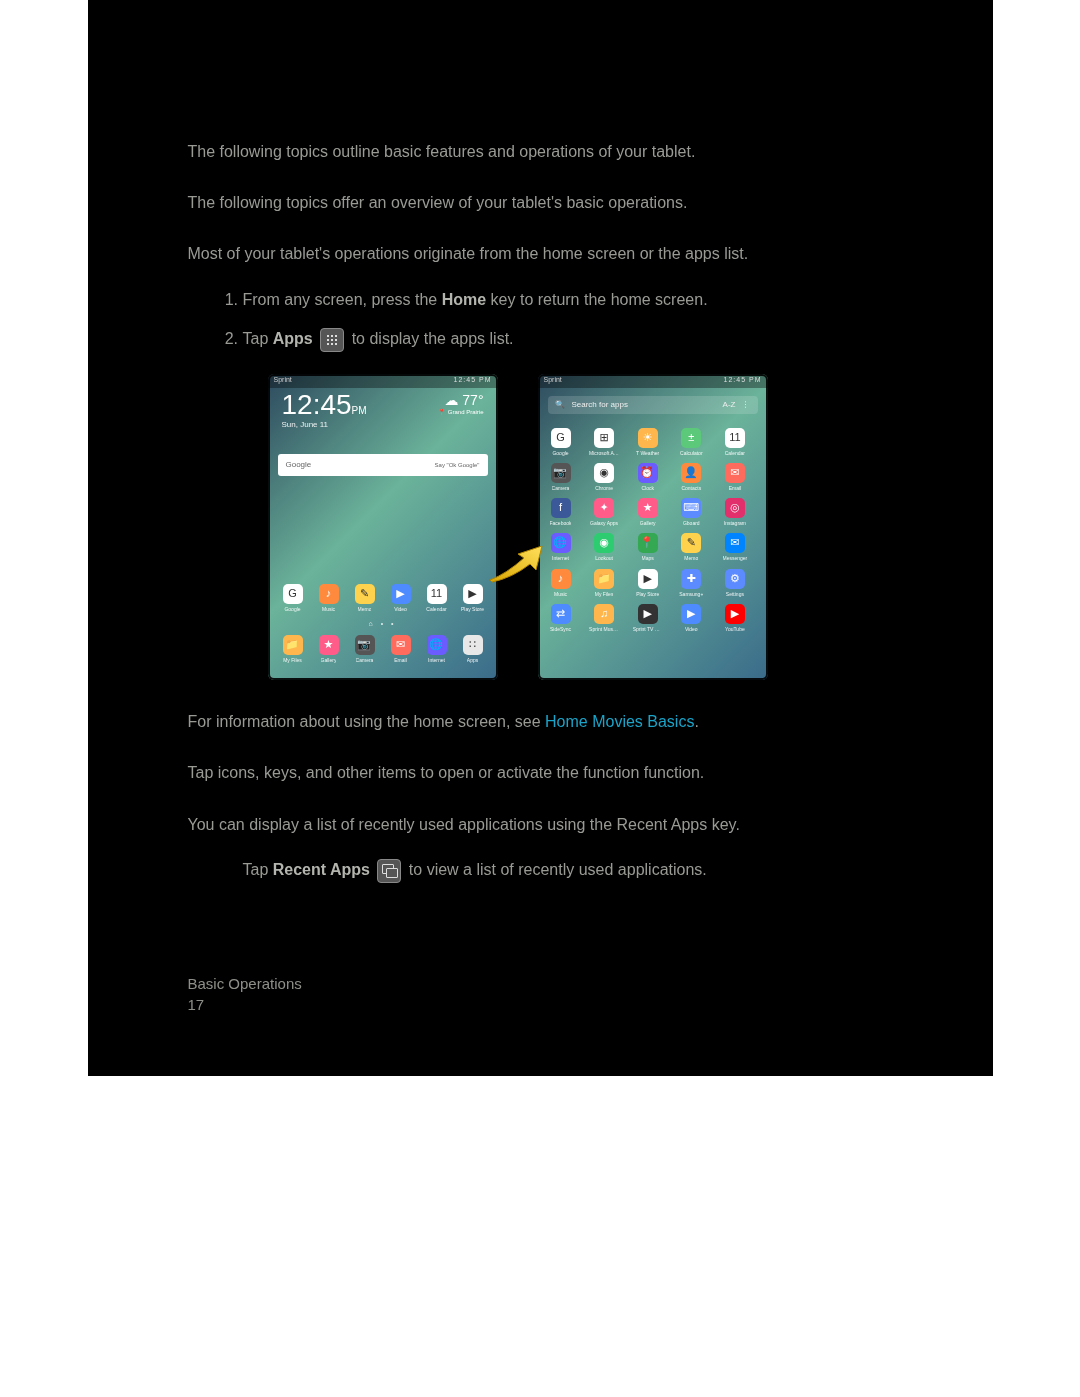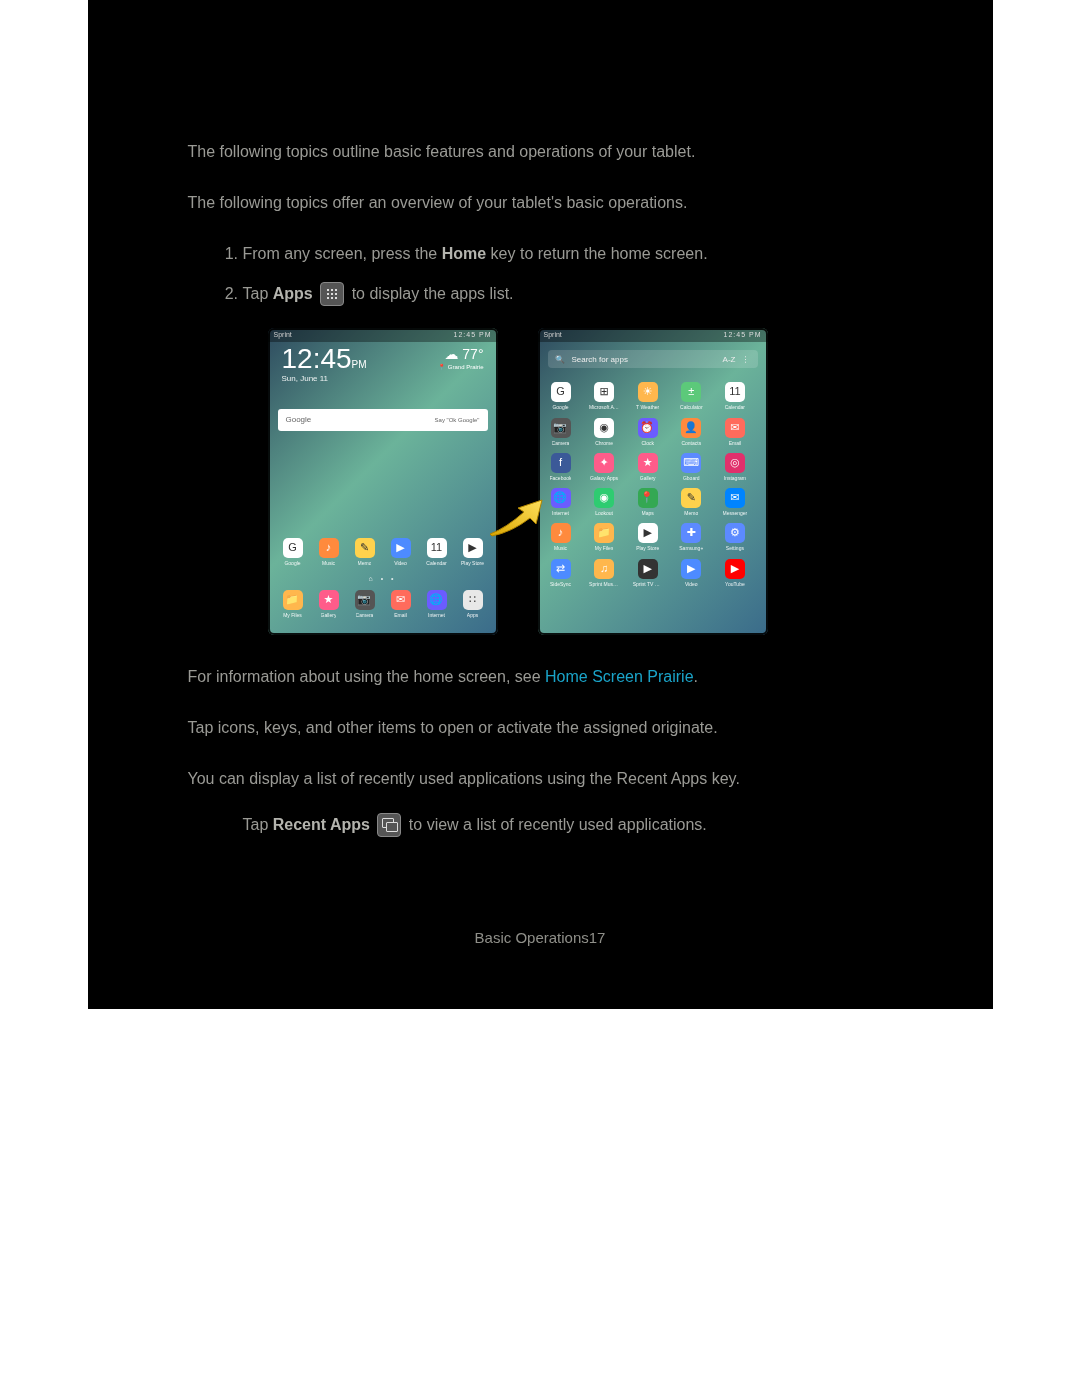--- a/index.html
+++ b/index.html
@@ -88,35 +88,36 @@
     gap:6px;color:#eee;
   }
   .grid{display:grid;grid-template-columns:repeat(5,1fr);gap:6px 4px;
     padding:6px 8px;}
   .arrow{
     position:absolute;left:218px;top:170px;width:60px;height:40px;
     pointer-events:none;
   }
 
   .footer{display:flex;justify-content:center;margin-top:90px;
-    color:#8f8f89;font-size:15px;}
+    color:#8f8f89;font-size:15px;flex-direction:column;}
 </style>
 </head>
 <body>
 
 <div class="page">
   <div class="page-inner">
 
     <p class="para">The following topics outline basic features and operations of your tablet.</p>
 
     <div class="sect">
       <p class="para">The following topics offer an overview of your tablet's basic operations.</p>
     </div>
 
     <div class="sect">
+      <p class="para">Most of your tablet's operations originate from the home screen or the apps list.</p>
 
       <ol class="steps">
         <li>
           <span>From any screen, press the </span><span class="bold">Home</span><span> key to return the home screen.</span>
         </li>
         <li>
           <span>Tap </span><span class="bold">Apps</span>
           <span class="inline-icon icon-apps"></span>
           <span> to display the apps list.</span>
         </li>
@@ -342,26 +343,26 @@
             <linearGradient id="ag" x1="0" y1="1" x2="1" y2="0">
               <stop offset="0" stop-color="#d9a500"></stop>
               <stop offset="1" stop-color="#ffe05c"></stop>
             </linearGradient>
           </defs>
           <path d="M4 36 Q 20 30 38 14 L32 10 L56 2 L50 26 L44 20 Q 26 34 6 38 Z" fill="url(#ag)" stroke="#b08400" stroke-width="1"></path>
         </svg>
       </div>
 
       <p class="para">
-        <span>For information about using the home screen, see </span><span class="link">Home Screen Prairie</span><span>.</span>
+        <span>For information about using the home screen, see </span><span class="link">Home Movies Basics</span><span>.</span>
       </p>
     </div>
 
     <div class="sect">
-      <p class="para">Tap icons, keys, and other items to open or activate the assigned originate.</p>
+      <p class="para">Tap icons, keys, and other items to open or activate the function function.</p>
     </div>
 
     <div class="sect">
       <p class="para">You can display a list of recently used applications using the Recent Apps key.</p>
       <ul class="bullets">
         <li>
           <span>Tap </span><span class="bold">Recent Apps</span>
           <span class="inline-icon icon-recent"></span>
           <span> to view a list of recently used applications.</span>
         </li>

